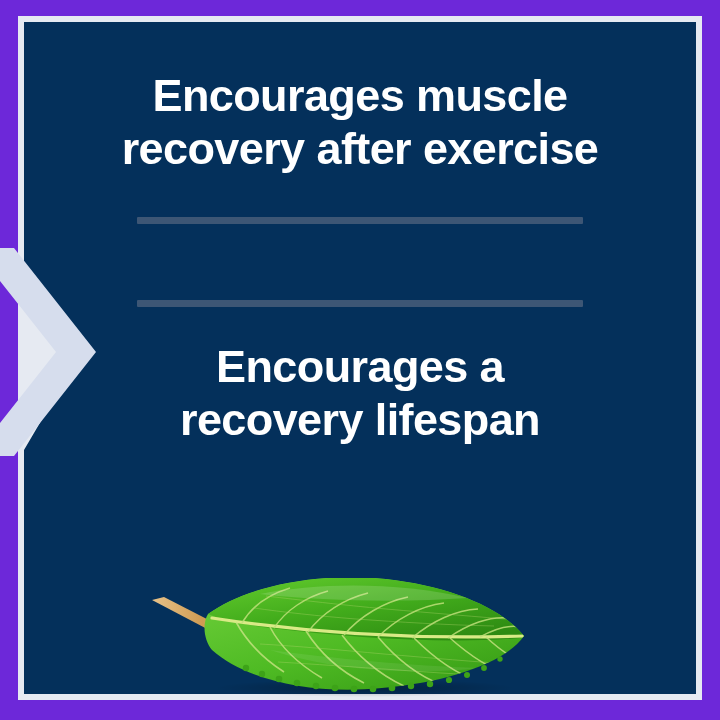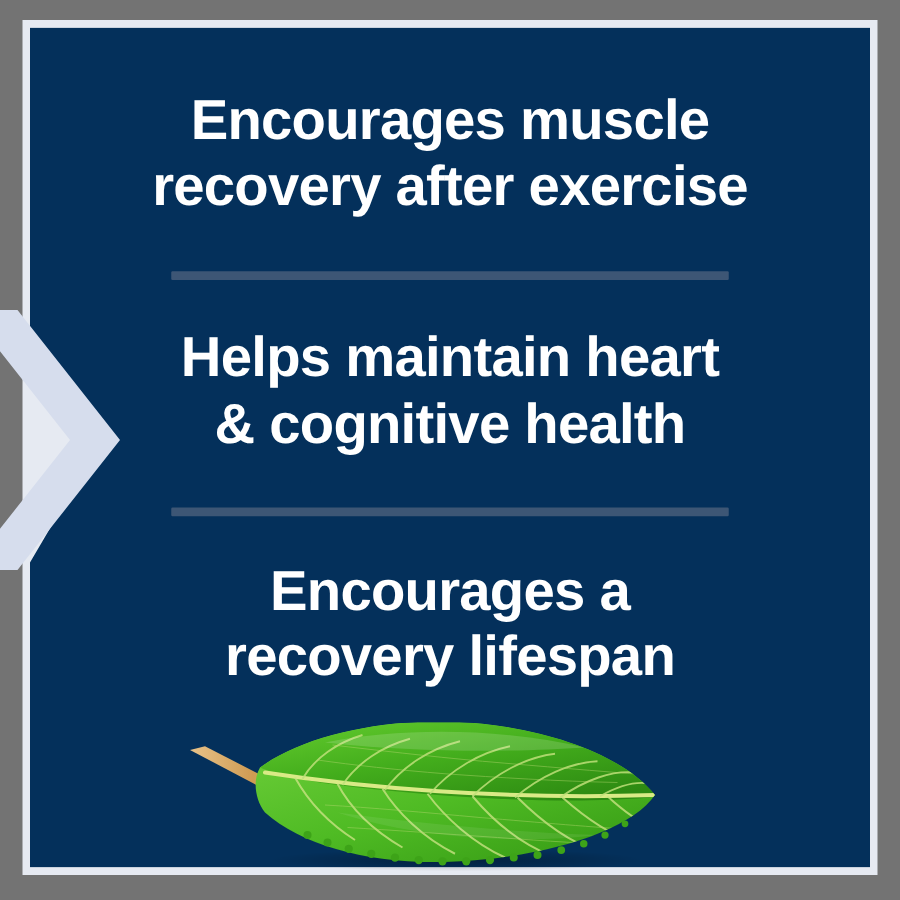--- a/index.html
+++ b/index.html
@@ -11,21 +11,21 @@
     height: 720px;
     overflow: hidden;
     background: #e0e5ee;
     font-family: "Liberation Sans", sans-serif;
   }
 
   #benefits-panel-root {
     position: relative;
     width: 720px;
     height: 720px;
-    background: #737373;
+    background: #6d28d9;
   }
 
   
   .frame-band {
     position: absolute;
     left: 18px;
     top: 16px;
     width: 684px;
     height: 684px;
     background: #e6eaf2;
@@ -149,24 +149,20 @@
 
       <div class="benefit-item">
         <span class="benefit-text">Encourages muscle
 recovery after exercise</span>
       </div>
 
       <div class="gap-after-1"></div>
       <div class="benefit-divider"></div>
       <div class="gap-before-2"></div>
 
-      <div class="benefit-item">
-        <span class="benefit-text">Helps maintain heart
-&amp; cognitive health</span>
-      </div>
 
       <div class="gap-after-2"></div>
       <div class="benefit-divider"></div>
       <div class="gap-before-3"></div>
 
       <div class="benefit-item">
         <span class="benefit-text">Encourages a
 recovery lifespan</span>
       </div>
 

